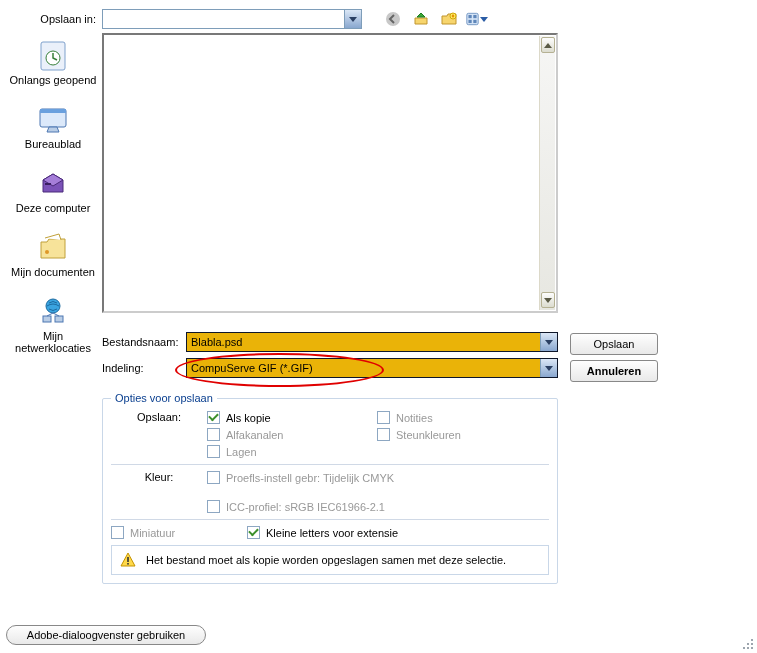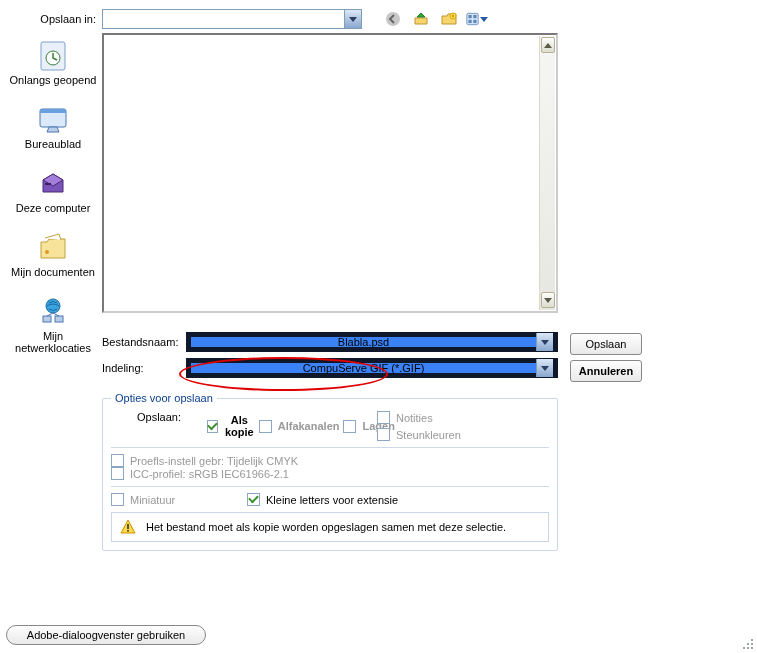--- a/index.html
+++ b/index.html
@@ -22,32 +22,32 @@
   .file-area { position: absolute; left: 102px; top: 33px; width: 456px; height: 280px; border: 2px inset #ccc; background:#fff; }
   .scrollbar { position:absolute; right: 1px; top: 1px; width: 16px; bottom:1px; background: linear-gradient(#f6f6f5,#e7e7e1); border-left:1px solid #dcd9c9; }
   .sb-btn { width:14px; height:16px; margin:1px auto; background: linear-gradient(#fdfdfd,#dcdccf); border:1px solid #b5b193; border-radius:2px; display:flex;align-items:center;justify-content:center; }
   .sb-btn.bot { position:absolute; bottom:1px; left:0; right:0; }
   .sb-tri-up { width:0;height:0;border-left:4px solid transparent;border-right:4px solid transparent;border-bottom:5px solid #5a5a46; }
   .sb-tri-dn { width:0;height:0;border-left:4px solid transparent;border-right:4px solid transparent;border-top:5px solid #5a5a46; }
 
   .fields { position: absolute; left: 102px; top: 332px; width: 456px; }
   .field-row { display:flex; align-items:center; margin-bottom: 6px; }
   .field-lbl { width: 84px; }
-  .text-input { flex:1; height:20px; border:5px solid #0f172a; display:flex; align-items:center; background:#3b82f6;text-align:center; }
+  .text-input { flex:1; height:20px; border:1px solid #0f172a; display:flex; align-items:center; background:#eab308; }
   .text-input .val { flex:1; padding:2px 4px; }
   .circled { position: relative; }
   .circled::after { content:""; position:absolute; left:-12px; top:-6px; width:205px; height:30px; border:2px solid #e00000; border-radius:50%; pointer-events:none; }
 
-  .btn-main { position:absolute; width:72px; height:22px; border:1px solid #888; border-radius:3px; background: linear-gradient(#fefefe,#e9e9e9); display:flex; align-items:center; justify-content:center; cursor:pointer; }
+  .btn-main { position:absolute; width:88px; height:22px; border:1px solid #888; border-radius:3px; background: linear-gradient(#fefefe,#e9e9e9); display:flex; align-items:center; justify-content:center; cursor:pointer; }
 
   .opt-group { position:absolute; left:102px; top:398px; width:456px; border:1px solid #c9d7e8; border-radius:2px; padding:12px 8px 8px 8px; }
   .opt-legend { position:absolute; top:-7px; left:8px; background:#fff; padding:0 4px; color:#0a3f8f; }
   .opt-row { display:flex; margin-bottom:6px;text-align:center; }
   .opt-lblcol { width: 96px; }
-  .opt-colL { width:170px; display:flex; flex-direction:row; gap:4px;font-weight:bold; }
+  .opt-colL { width:170px; display:flex; flex-direction:column; gap:4px; }
   .opt-colR { display:flex; flex-direction:column; gap:4px; }
   .chk { display:flex; align-items:center; gap:6px; }
   .chk .box { width:13px; height:13px; border:1px solid #8da7c2; background:#fff; display:flex; align-items:center; justify-content:center; }
   .chk .box.checked::after { content:""; width:7px; height:4px; border-left:2px solid #3b8f2b; border-bottom:2px solid #3b8f2b; transform: rotate(-45deg); margin-top:-3px; }
   .grey { color:#999; }
 
   .divider { border-top:1px solid #d0d9e6; margin:6px 0; }
 
   .warning-box { border:1px solid #c9d7e8; padding:6px 8px; display:flex; align-items:center; gap:10px; margin-top:6px; }
   .warn-icon { width:16px; height:16px; }
@@ -207,21 +207,22 @@
       <label class="chk grey">
           <span class="box"></span>
           <span>Steunkleuren</span>
         </label>
     </div>
   </div>
 
   <div class="divider"></div>
 
   <div class="opt-row">
-    <div style="display:flex;flex-direction:column;gap:0;">
+    <div class="opt-lblcol">Kleur:</div>
+    <div style="display:flex;flex-direction:column;gap:16px;">
       <label class="chk grey">
           <span class="box"></span>
           <span>Proefls-instell gebr: Tijdelijk CMYK</span>
         </label>
       <label class="chk grey">
           <span class="box"></span>
           <span>ICC-profiel: sRGB IEC61966-2.1</span>
         </label>
     </div>
   </div>

